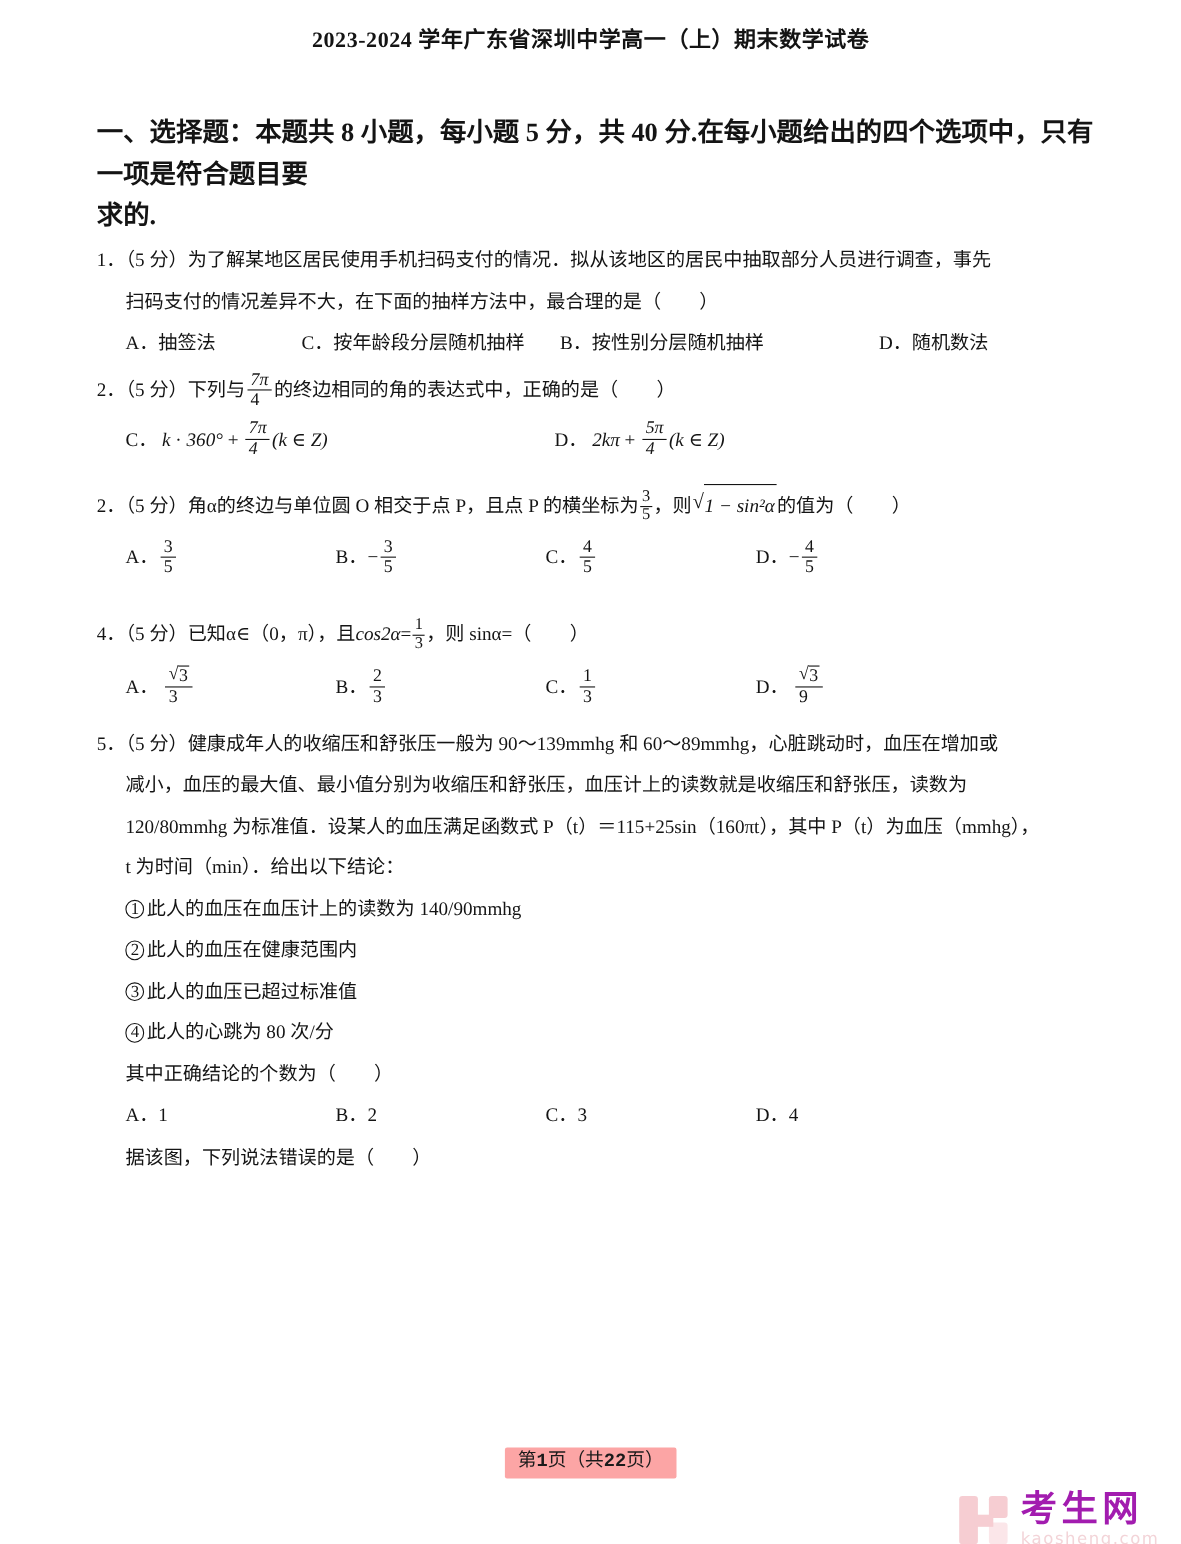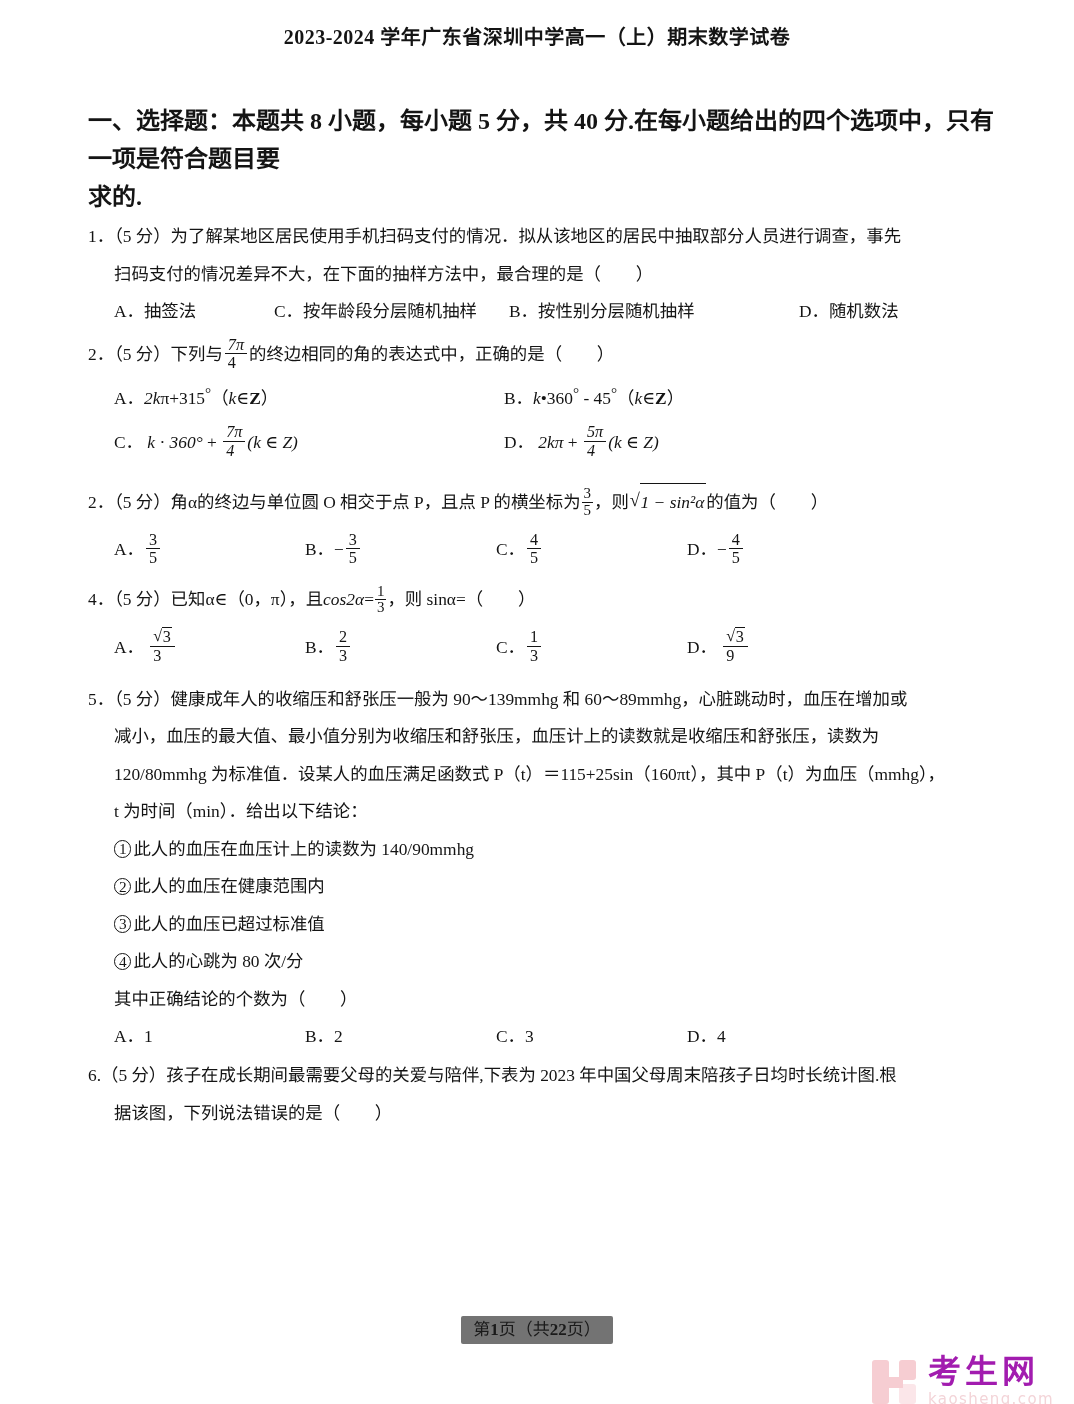--- a/index.html
+++ b/index.html
@@ -179,24 +179,25 @@
     position: absolute;
     left: 0;
     right: 0;
     bottom: 72px;
     text-align: center;
     font-size: 17px;
   }
   .footer-box {
     display: inline-block;
     padding: 3px 12px 4px 12px;
-    background: #737373;
+    background: #fca5a5;
     border-radius: 2px;
     line-height: 1.25;
     color: #1a1a1a;
+    font-family: Liberation Mono, monospace;
   }
   .footer-box .pg { font-weight: bold; }
 
   
   .watermark {
     position: absolute;
     right: 20px;
     bottom: 8px;
     display: flex;
     align-items: center;
@@ -274,43 +275,39 @@
         <span class="opt"><span>C．</span><span>按年龄段分层随机抽样</span></span>
         <span class="opt"><span>B．</span><span>按性别分层随机抽样</span></span>
         <span class="opt"><span>D．</span><span>随机数法</span></span>
       </div>
     </div>
 
     <div class="q" style="margin-top:6px;">
       <div class="q-line">
         <span>2．（5 分）</span><span>下列与</span><span class="frac"><span class="num it">7π</span><span class="den">4</span></span><span>的终边相同的角的表达式中，正确的是（　　）</span>
       </div>
-      <div class="opts opts-2col">
-        <span class="opt">A．<span class="it">2k</span>π+315<span class="deg">°</span>（<span class="it">k</span>∈<span class="bf">Z</span>）</span>
-        <span class="opt">B．<span class="it">k</span>•360<span class="deg">°</span> - 45<span class="deg">°</span>（<span class="it">k</span>∈<span class="bf">Z</span>）</span>
-      </div>
       <div class="opts opts-2col" style="line-height:50px;">
         <span class="opt">C．&nbsp;<span class="mathit">k</span> · <span class="mathit">360°</span> + <span class="frac"><span class="num mathit">7π</span><span class="den mathit">4</span></span><span class="mathit">(k ∈ Z)</span></span>
         <span class="opt">D．&nbsp;<span class="mathit">2kπ</span> + <span class="frac"><span class="num mathit">5π</span><span class="den mathit">4</span></span><span class="mathit">(k ∈ Z)</span></span>
       </div>
     </div>
 
     <div class="q" style="margin-top:16px;">
       <div class="q-line">
         <span>2．（5 分）</span><span>角α的终边与单位圆 O 相交于点 P，且点 P 的横坐标为</span><span class="frac-sm"><span class="num">3</span><span class="den">5</span></span><span>，则</span><span class="sqrt"><span class="rad mathit">1 − sin²α</span></span><span>的值为（　　）</span>
       </div>
       <div class="opts opts-4col" style="line-height:56px;">
         <span class="opt"><span>A．</span><span></span><span class="frac"><span class="num">3</span><span class="den">5</span></span></span>
         <span class="opt"><span>B．</span><span>−</span><span class="frac"><span class="num">3</span><span class="den">5</span></span></span>
         <span class="opt"><span>C．</span><span></span><span class="frac"><span class="num">4</span><span class="den">5</span></span></span>
         <span class="opt"><span>D．</span><span>−</span><span class="frac"><span class="num">4</span><span class="den">5</span></span></span>
       </div>
     </div>
 
-    <div class="q" style="margin-top:4px;">
+    <div class="q" style="margin-top:24px;">
       <div class="q-line">
         <span>4．（5 分）</span><span>已知α∈（0，π），且</span><span class="mathit">cos2α</span><span>=</span><span class="frac-sm"><span class="num">1</span><span class="den">3</span></span><span>，则 sinα=（　　）</span>
       </div>
       <div class="opts opts-4col" style="line-height:56px;">
         <span class="opt">A．&nbsp;<span class="frac"><span class="num"><span class="sqrt3"><span class="rad">3</span></span></span><span class="den">3</span></span></span>
         <span class="opt">B．<span class="frac"><span class="num">2</span><span class="den">3</span></span></span>
         <span class="opt">C．<span class="frac"><span class="num">1</span><span class="den">3</span></span></span>
         <span class="opt">D．&nbsp;<span class="frac"><span class="num"><span class="sqrt3"><span class="rad">3</span></span></span><span class="den">9</span></span></span>
       </div>
     </div>
@@ -332,23 +329,20 @@
 
       <div class="opts opts-letters">
         <span class="opt"><span>A．</span><span>1</span></span>
         <span class="opt"><span>B．</span><span>2</span></span>
         <span class="opt"><span>C．</span><span>3</span></span>
         <span class="opt"><span>D．</span><span>4</span></span>
       </div>
     </div>
 
     <div class="q" style="margin-top:2px;">
-      <div class="q-line">
-        <span>6.（5 分）</span><span>孩子在成长期间最需要父母的关爱与陪伴,下表为 2023 年中国父母周末陪孩子日均时长统计图.根</span>
-      </div>
       <div class="q-line indent">据该图，下列说法错误的是（　　）</div>
     </div>
 
   </div>
 
   <div class="footer">
     <span class="footer-box"><span>第</span><span class="pg">1</span><span>页（共</span><span class="pg">22</span><span>页）</span></span>
   </div>
 
   <div class="watermark">

